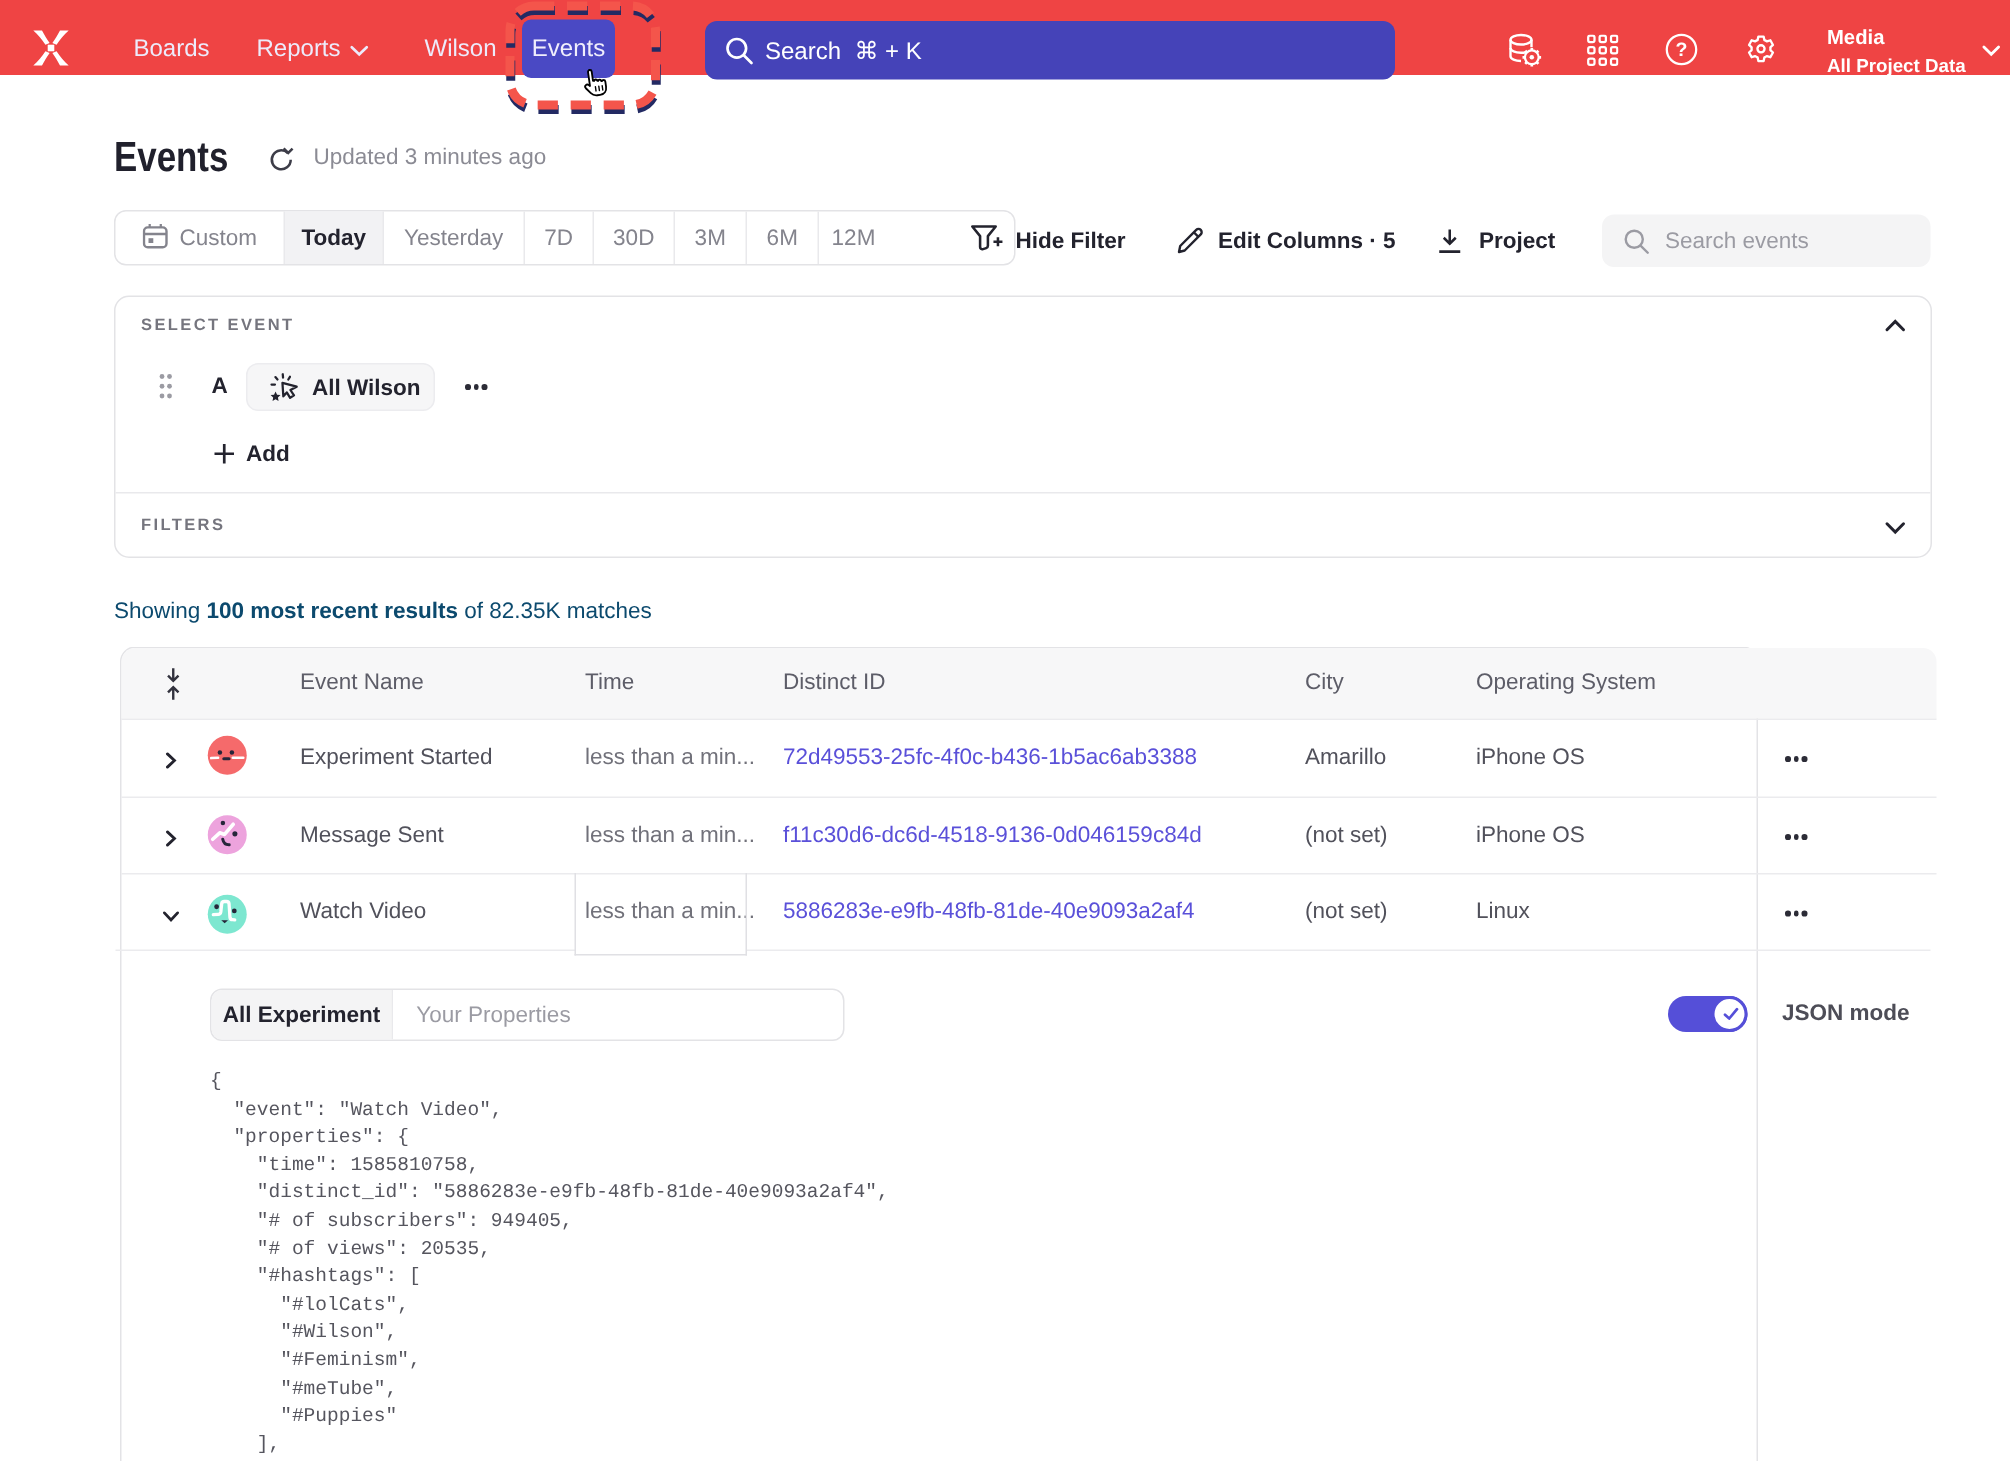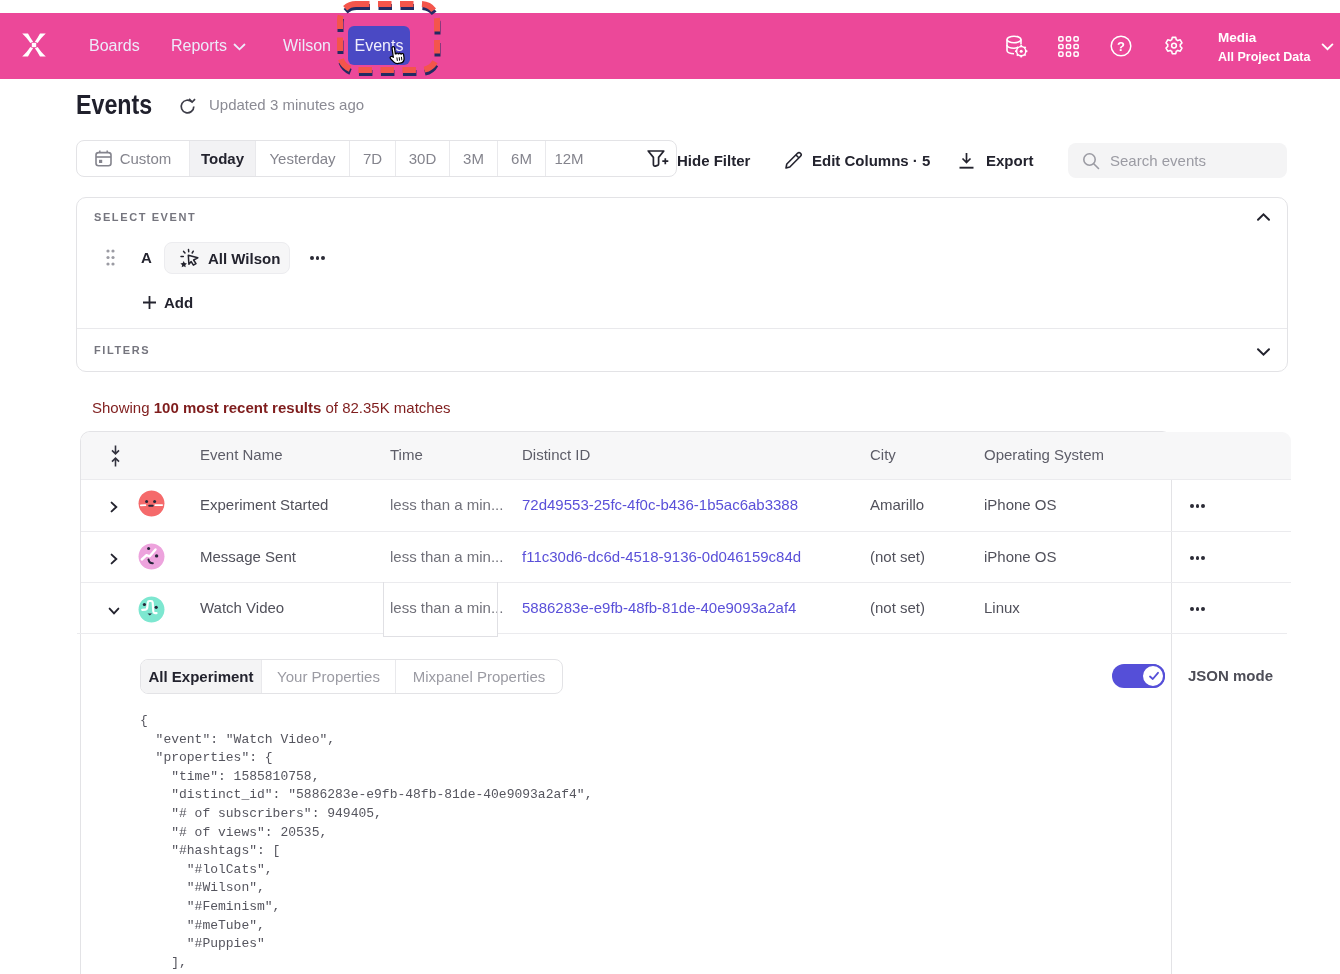--- a/index.html
+++ b/index.html
@@ -1,21 +1,21 @@
 <!DOCTYPE html>
 <html><head>
 <meta charset="utf-8">
 <style>
 * { margin:0; padding:0; box-sizing:border-box; }
 html,body { width:1340px; height:974px; overflow:hidden; background:#fff;
   font-family:"Liberation Sans", sans-serif; position:relative; }
 .abs { position:absolute; }
 
 
-#nav { position:absolute; left:0; top:13px; width:1340px; height:66px; background:#ec4899; }
+#nav { position:absolute; left:0; top:0; width:1340px; height:50px; background:#ef4444; }
 .navitem { position:absolute; top:0; height:66px; line-height:66px; color:#edebfb; font-size:16px; }
 #navsearch { position:absolute; left:470px; top:14px; width:460px; height:39px;
   background:#4543b8; border-radius:8px; color:#ffffff; font-size:16px; }
 #navsearch .txt { position:absolute; left:40px; top:10px; }
 .evbtn { position:absolute; left:348px; top:13px; width:62px; height:39px;
   background:#4a49c4; border-radius:6px; text-align:center; line-height:39px;
   color:#f0eefc; font-size:16px; }
 #media1 { position:absolute; left:1218px; top:17px; font-size:13.5px; font-weight:bold; color:#fff; }
 #media2 { position:absolute; left:1218px; top:37px; font-size:12.5px; font-weight:bold; color:#fff; }
 
@@ -39,21 +39,21 @@
 
 
 #card { position:absolute; left:76px; top:197px; width:1212px; height:175px;
   border:1px solid #e3e3e6; border-radius:10px; }
 .caps { font-size:11px; letter-spacing:1.6px; color:#75757e; font-weight:bold; }
 #chip { position:absolute; left:164px; top:242px; width:126px; height:32px;
   background:#f6f6f7; border:1px solid #ececef; border-radius:8px; }
 #chip span { position:absolute; left:43px; top:7px; font-size:15px; font-weight:bold; color:#23232e; }
 #carddiv { position:absolute; left:77px; top:328px; width:1210px; height:1px; background:#e9e9ec; }
 
-#results { position:absolute; left:76px; top:399px; font-size:15px; color:#7f1d1d;margin-left:16px; }
+#results { position:absolute; left:76px; top:399px; font-size:15px; color:#0c4a6e; }
 
 
 #table { position:absolute; left:80px; top:431px; width:1092px; height:543px;
   border:1px solid #e3e3e6; border-radius:10px 10px 0 0; border-bottom:none; }
 #thead { position:absolute; left:0; top:0; width:1210px; height:47px;
   background:#f7f7f8; border-radius:9px 9px 0 0; }
 .th { position:absolute; top:14px; font-size:15px; color:#5d5d68; }
 .row { position:absolute; left:0; width:1210px; height:52px; border-top:1px solid #ebebee; }
 .cell { position:absolute; top:16px; font-size:15px; color:#51515b; }
 .time { color:#71717a; }
@@ -98,20 +98,27 @@
       <rect x="10.8" y="9.8" width="4.4" height="4.4"></rect>
     </g>
   </svg>
   <div class="navitem" style="left:89px">Boards</div>
   <div class="navitem" style="left:171px">Reports</div>
   <svg class="abs" style="left:233px;top:30px" width="13" height="8" viewBox="0 0 13 8">
       <path d="M1.5,1.5 L6.5,6.3 L11.5,1.5" stroke="#edebfb" stroke-width="1.8" fill="none" stroke-linecap="round"></path>
     </svg>
   <div class="navitem" style="left:283px">Wilson</div>
   <div class="evbtn">Events</div>
+  <div id="navsearch">
+    <svg class="abs" style="left:13px;top:10px" width="20" height="20" viewBox="0 0 20 20">
+        <circle cx="8.2" cy="8.2" r="6.2" stroke="#fff" stroke-width="1.8" fill="none"></circle>
+        <path d="M13,13 L18,18" stroke="#fff" stroke-width="1.8" stroke-linecap="round"></path>
+      </svg>
+    <span class="txt">Search&nbsp; ⌘ + K</span>
+  </div>
 
   <svg class="abs" style="left:1005px;top:22px" width="23" height="23" viewBox="0 0 23 23">
     <g stroke="#fff" stroke-width="1.6" fill="none">
       <ellipse cx="9" cy="4.5" rx="7" ry="3.2"></ellipse>
       <path d="M2,4.5 L2,15.5 C2,17.3 5.1,18.7 9,18.7"></path>
       <path d="M16,4.5 L16,9.5"></path>
       <path d="M2,10 C2,11.8 5.1,13.2 9,13.2 C10.2,13.2 11.3,13.07 12.3,12.8"></path>
     </g>
     <g transform="translate(16.2,16.2)">
       <circle cx="0" cy="0" r="4.6" fill="none" stroke="#fff" stroke-width="1.5"></circle>
@@ -205,21 +212,21 @@
 <svg class="abs" style="left:784px;top:151px" width="19" height="19" viewBox="0 0 19 19">
   <path d="M2,17 L2.8,13 L13.5,2.3 C14.3,1.5 15.7,1.5 16.5,2.3 C17.3,3.1 17.3,4.5 16.5,5.3 L5.8,16 L2,17 Z" fill="none" stroke="#23232e" stroke-width="1.6" stroke-linejoin="round"></path>
   <line x1="12" y1="4" x2="14.8" y2="6.8" stroke="#23232e" stroke-width="1.6"></line>
 </svg>
 <div class="tool" style="left:812px">Edit Columns · 5</div>
 
 <svg class="abs" style="left:958px;top:152px" width="17" height="17" viewBox="0 0 17 17">
   <path d="M8.5,1 L8.5,10 M4.5,6.5 L8.5,10.5 L12.5,6.5" stroke="#23232e" stroke-width="1.7" fill="none"></path>
   <path d="M1.5,15.7 L15.5,15.7" stroke="#23232e" stroke-width="1.9"></path>
 </svg>
-<div class="tool" style="left:986px">Export</div>
+<div class="tool" style="left:986px">Project</div>
 <div id="searchevents">
   <svg class="abs" style="left:14px;top:9px" width="18" height="18" viewBox="0 0 18 18">
       <circle cx="7.5" cy="7.5" r="5.7" stroke="#9b9ba3" stroke-width="1.6" fill="none"></circle>
       <path d="M11.7,11.7 L16.5,16.5" stroke="#9b9ba3" stroke-width="1.6" stroke-linecap="round"></path>
     </svg>
   <span>Search events</span>
 </div>
 
 <div id="card"></div>
 <div class="abs caps" style="left:94px;top:211px">SELECT EVENT</div>
@@ -352,21 +359,20 @@
   <path d="M9.5,17.5 L14,17.5 L11.8,19.5 Z" fill="#26263a"></path>
 </svg>
 
 <div class="divseg" style="left:77px;width:307px"></div>
 <div class="divseg" style="left:498px;width:789px"></div>
 <div id="timebox"></div>
 
 <div id="tabs">
   <div class="t act" style="width:121px">All Experiment</div>
   <div class="t" style="width:134px">Your Properties</div>
-  <div class="t" style="width:166px">Mixpanel Properties</div>
 </div>
 <div id="toggle">
     <div id="knob"></div>
   <svg class="abs" style="left:36px;top:6px" width="12" height="12" viewBox="0 0 12 12">
       <path d="M2,6.5 L4.8,9 L10,2.8" stroke="#554fd8" stroke-width="1.8" fill="none" stroke-linecap="round" stroke-linejoin="round"></path>
     </svg>
 </div>
 <div id="jsonmode">JSON mode</div>
 
 <div id="json">{

